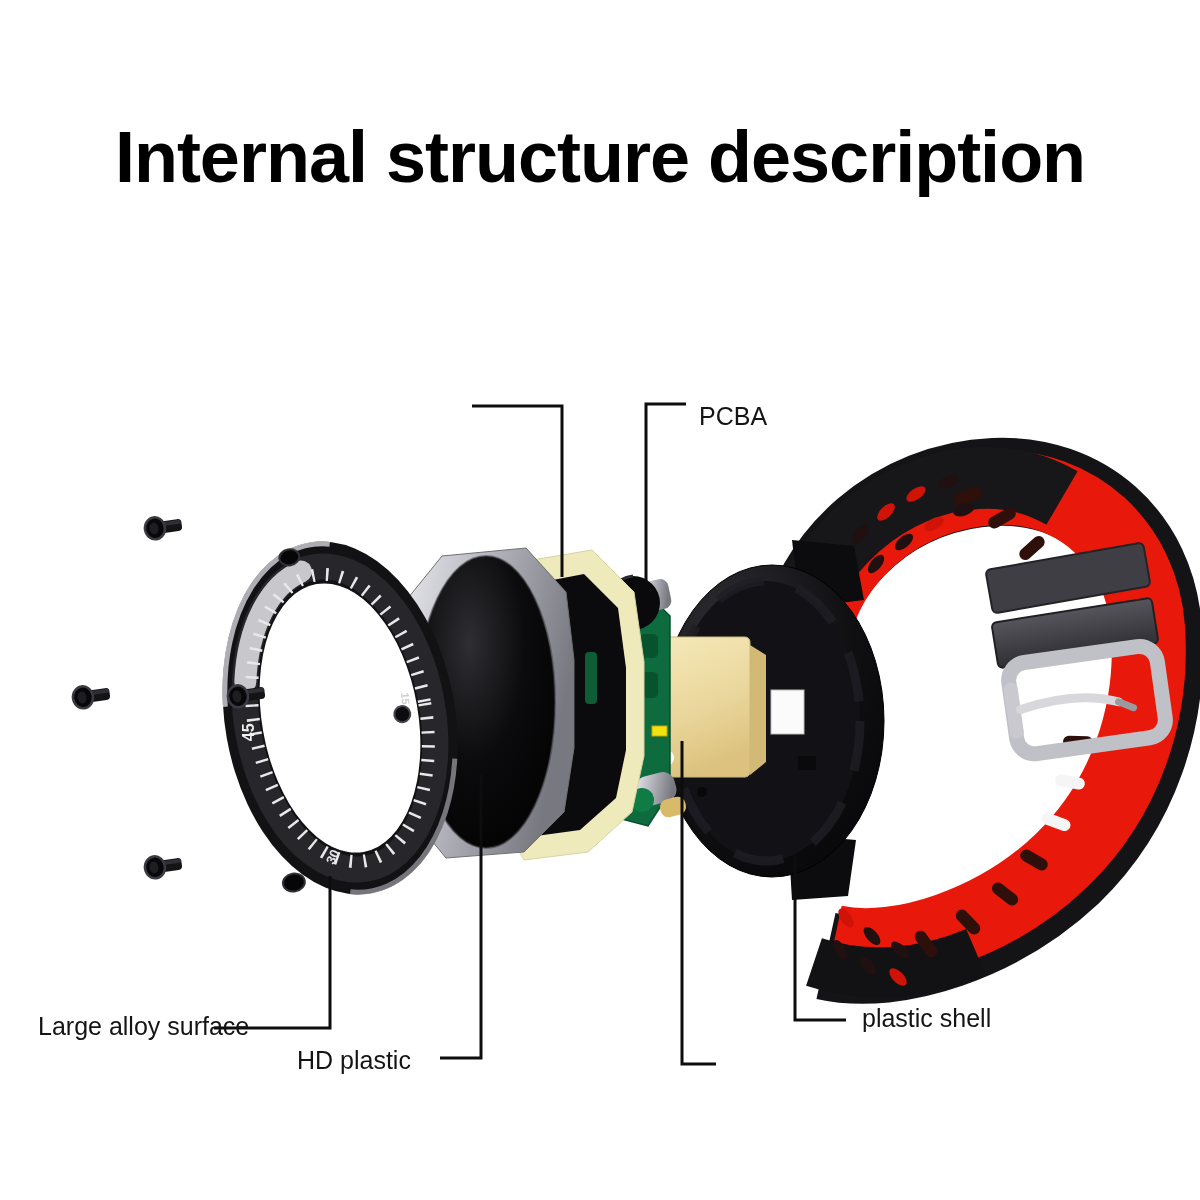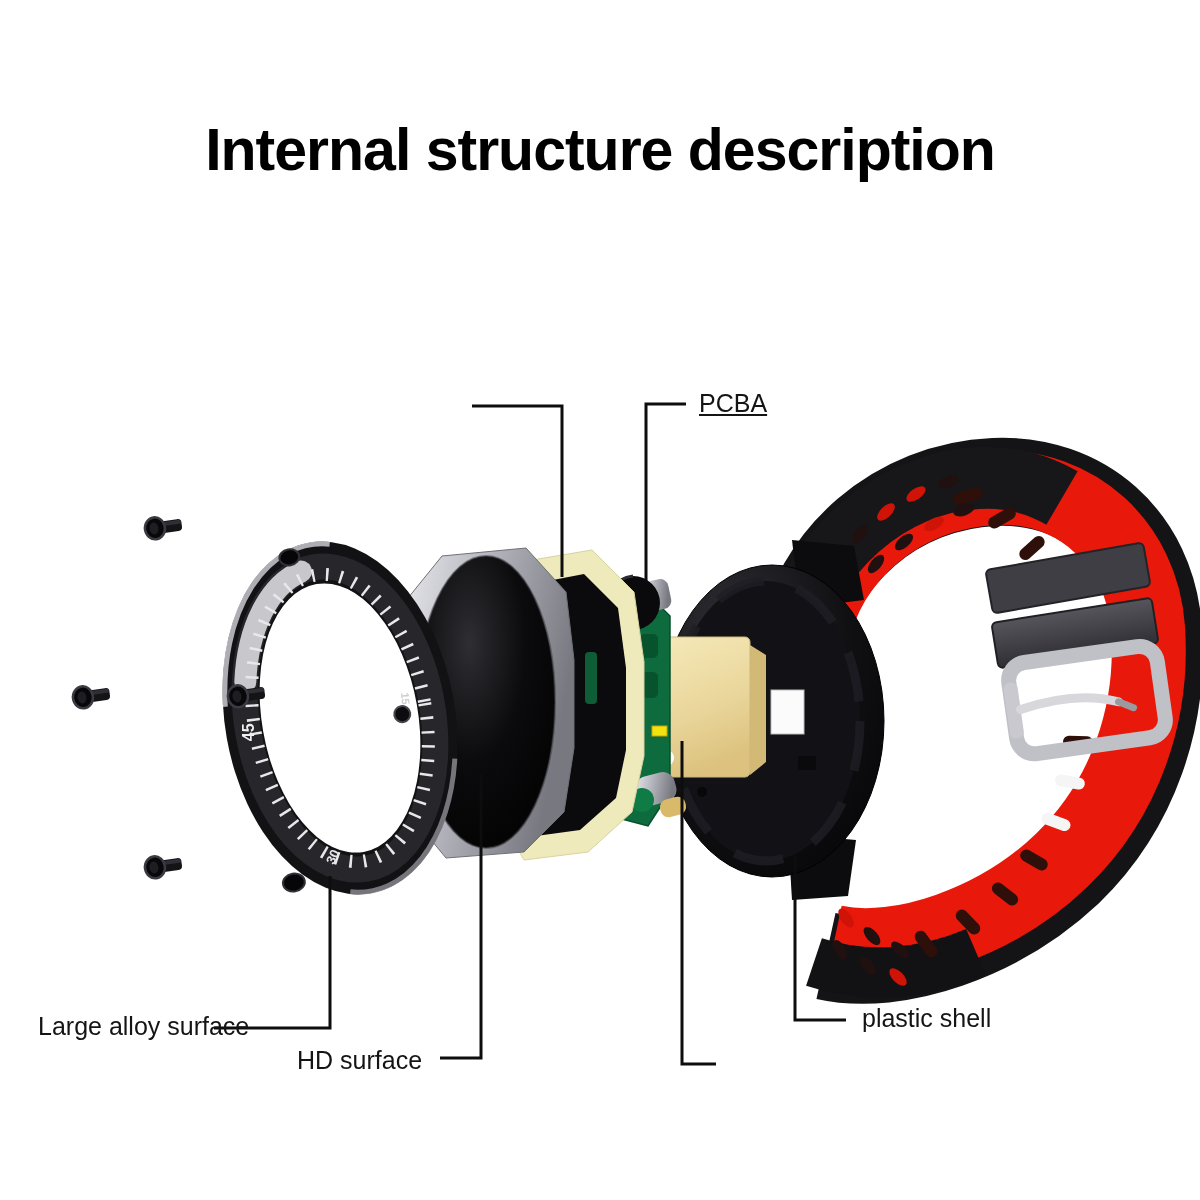--- a/index.html
+++ b/index.html
@@ -1,19 +1,19 @@
 <!DOCTYPE html>
 <html><head>
 <meta charset="utf-8">
 <style>
   html,body{margin:0;padding:0;background:#ffffff;}
   .stage{position:relative;width:1200px;height:1200px;background:#ffffff;overflow:hidden;
          font-family:"Liberation Sans",sans-serif;}
   .title{position:absolute;top:116px;left:0;width:100%;text-align:center;margin:0;
-         font-size:59px;font-weight:bold;letter-spacing:-1px;color:#000;}
+         font-size:72px;font-weight:bold;letter-spacing:-1px;color:#000;}
   .lbl{position:absolute;font-size:25px;color:#141414;white-space:nowrap;line-height:1.15;}
   svg{position:absolute;left:0;top:0;}
 </style>
 </head>
 <body>
 
 <div class="stage">
 
   <h1 class="title">Internal structure description</h1>
 
@@ -188,18 +188,18 @@
     <g fill="none" stroke="#0d0d0d" stroke-width="3">
       <path d="M 472,406 L 562,406 L 562,577"></path>
       <path d="M 686,404 L 646,404 L 646,582"></path>
       <path d="M 214,1028 L 330,1028 L 330,876"></path>
       <path d="M 440,1058 L 481,1058 L 481,774"></path>
       <path d="M 795,855 L 795,1020 L 846,1020"></path>
       <path d="M 682,741 L 682,1064 L 716,1064"></path>
     </g>
   </svg>
 
-  <div class="lbl" style="left:699px;top:389px;text-decoration:underline;">PCBA</div>
+  <div class="lbl" style="left:699px;top:402px;">PCBA</div>
   <div class="lbl" style="left:38px;top:1012px;">Large alloy surface</div>
-  <div class="lbl" style="left:297px;top:1046px;">HD surface</div>
+  <div class="lbl" style="left:297px;top:1046px;">HD plastic</div>
   <div class="lbl" style="left:862px;top:1004px;">plastic shell</div>
 
 </div>
 
 </body></html>

